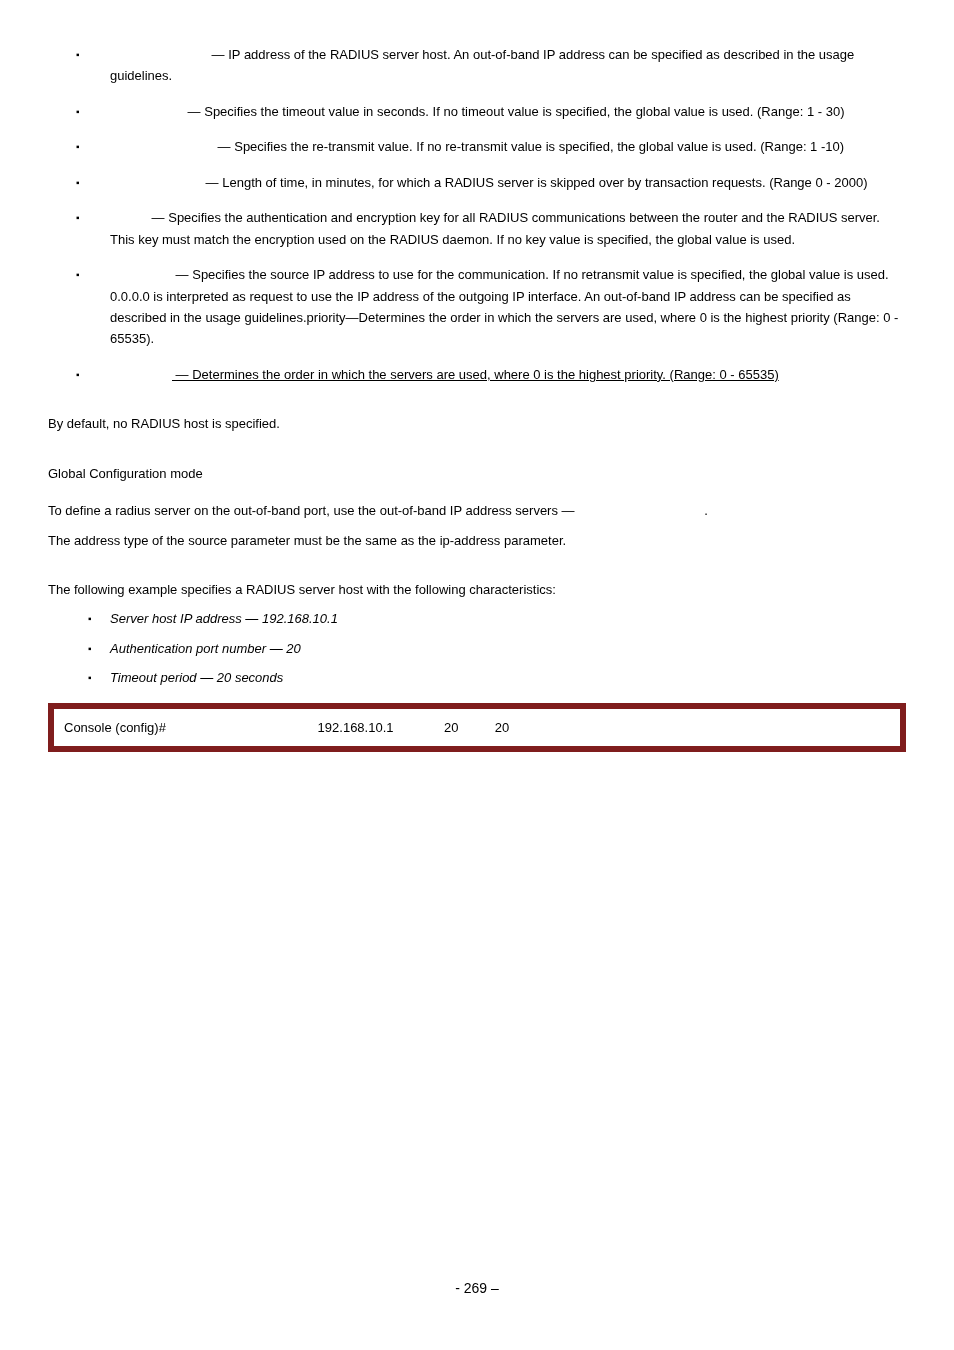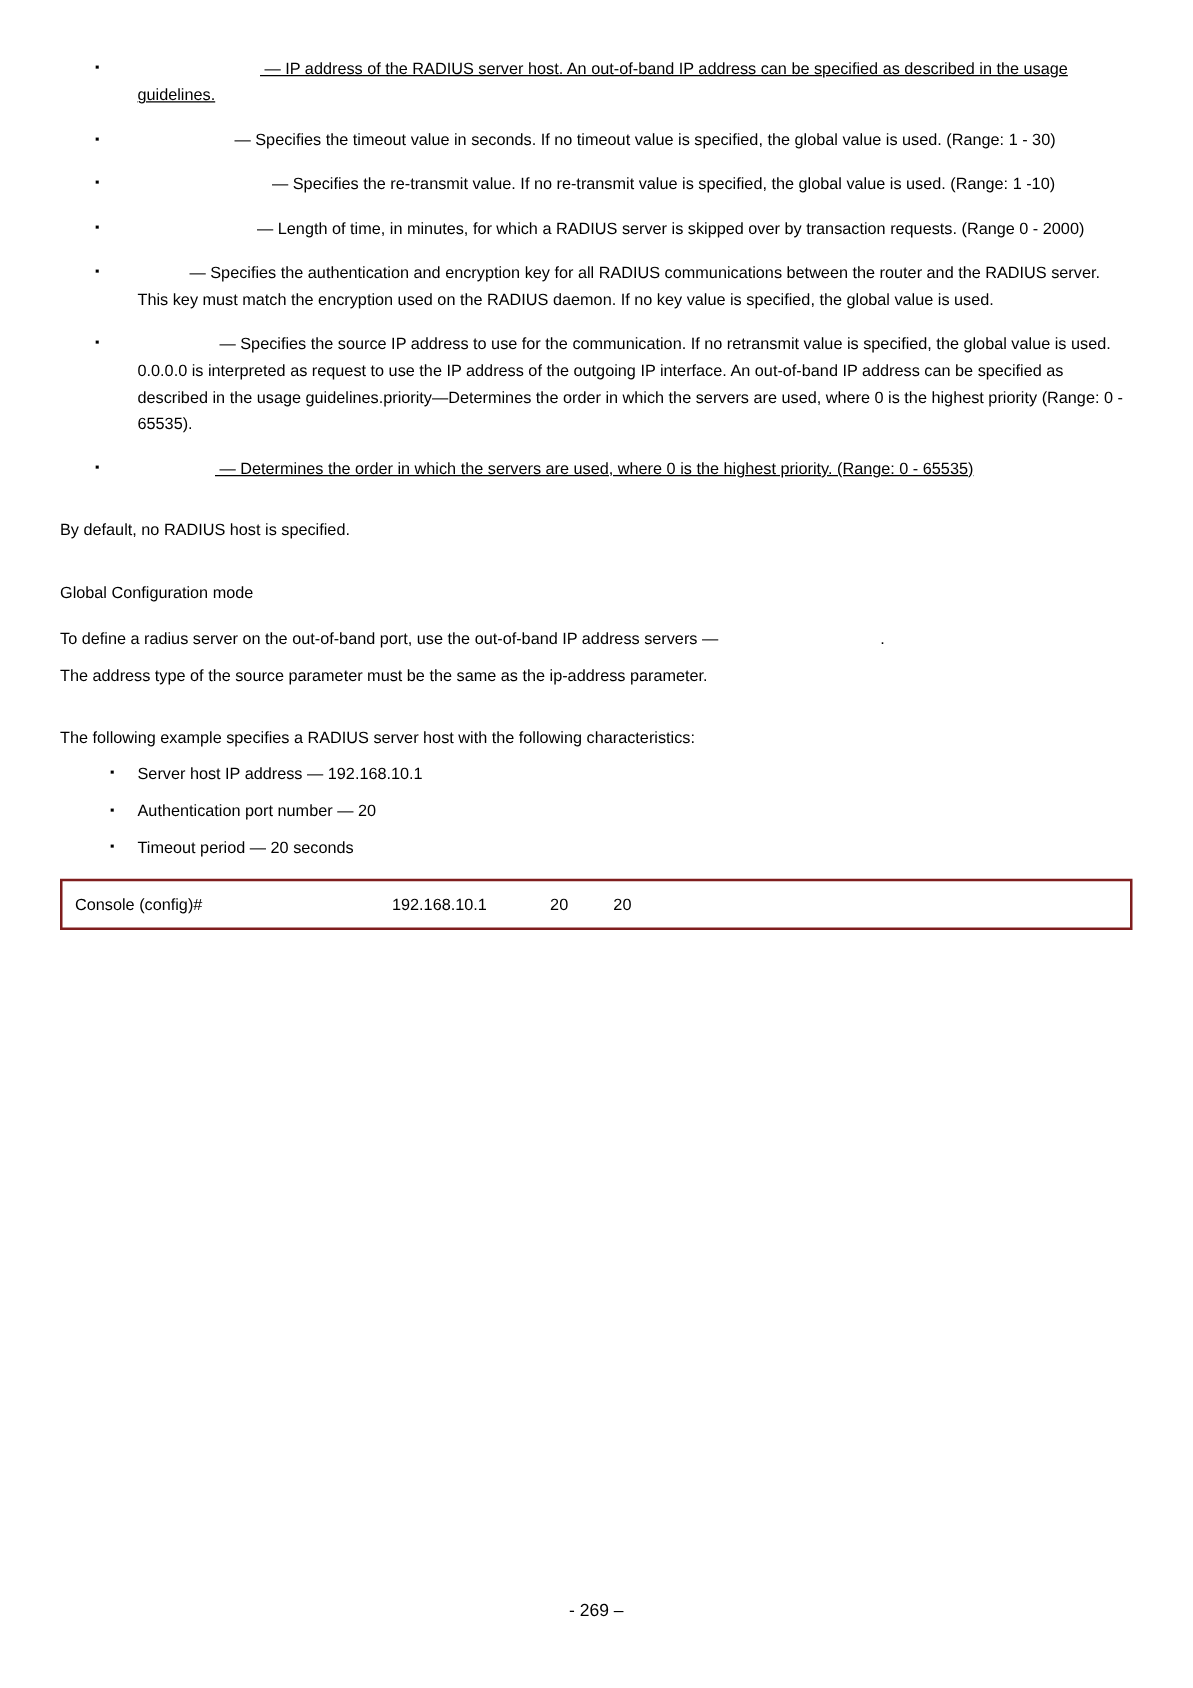--- a/index.html
+++ b/index.html
@@ -19,60 +19,60 @@
   }
   .bullets > li::before {
     content: "▪";
     position: absolute;
     left: 28px;
     top: 0;
     font-size: 10px;
     line-height: 22px;
     color: #000;
   }
-  .bullets2 { list-style: none; margin: 2px 0 14px 0; padding: 0; }
+  .bullets2 { list-style: none; margin: 2px 0 14px 0; padding: 0; font-style: italic; }
   .bullets2 > li {
     position: relative;
     padding-left: 62px;
     margin-bottom: 8px;
   }
   .bullets2 > li::before {
     content: "▪";
     position: absolute;
     left: 40px;
     top: 0;
     font-size: 10px;
     line-height: 22px;
     color: #000;
   }
   .para { margin-bottom: 16px; }
   .para.tight { margin-bottom: 8px; }
   .section-gap { margin-top: 28px; }
   .codebox {
-    border: 2px solid #7f1d1d;
+    border: 6px solid #7f1d1d;
     padding: 8px 10px;
     margin-top: 4px;
     white-space: pre;
     font-family: Arial, Helvetica, sans-serif;
   }
   .page-footer {
     position: absolute;
     left: 0; right: 0;
     text-align: center;
     bottom: 24px;
     font-size: 14px;
   }
   .page-wrap { position: relative; min-height: 1280px; }
 </style>
 </head>
 <body>
 <div class="page-wrap">
 
 <ul class="bullets">
-      <li style="text-indent: 0px; text-decoration: underline;"><span style="display: inline-block; width: 98px;"></span><span> — IP address of the RADIUS server host. An out-of-band IP address can be specified as described in the usage guidelines.</span></li>
+      <li style="text-indent: 0px;"><span style="display: inline-block; width: 98px;"></span><span> — IP address of the RADIUS server host. An out-of-band IP address can be specified as described in the usage guidelines.</span></li>
       <li style="text-indent: 0px;"><span style="display: inline-block; width: 74px;"></span><span> — Specifies the timeout value in seconds. If no timeout value is specified, the global value is used. (Range: 1 - 30)</span></li>
       <li style="text-indent: 0px;"><span style="display: inline-block; width: 104px;"></span><span> — Specifies the re-transmit value. If no re-transmit value is specified, the global value is used. (Range: 1 -10)</span></li>
       <li style="text-indent: 0px;"><span style="display: inline-block; width: 92px;"></span><span> — Length of time, in minutes, for which a RADIUS server is skipped over by transaction requests. (Range 0 - 2000)</span></li>
       <li style="text-indent: 0px;"><span style="display: inline-block; width: 38px;"></span><span> — Specifies the authentication and encryption key for all RADIUS communications between the router and the RADIUS server. This key must match the encryption used on the RADIUS daemon. If no key value is specified, the global value is used.</span></li>
       <li style="text-indent: 0px;"><span style="display: inline-block; width: 62px;"></span><span> — Specifies the source IP address to use for the communication. If no retransmit value is specified, the global value is used. 0.0.0.0 is interpreted as request to use the IP address of the outgoing IP interface. An out-of-band IP address can be specified as described in the usage guidelines.priority—Determines the order in which the servers are used, where 0 is the highest priority (Range: 0 - 65535).</span></li>
       <li style="text-indent: 0px; text-decoration: underline;"><span style="display: inline-block; width: 62px;"></span><span> — Determines the order in which the servers are used, where 0 is the highest priority. (Range: 0 - 65535)</span></li>
     </ul>
 
 <div class="para section-gap">By default, no RADIUS host is specified.</div>
 

